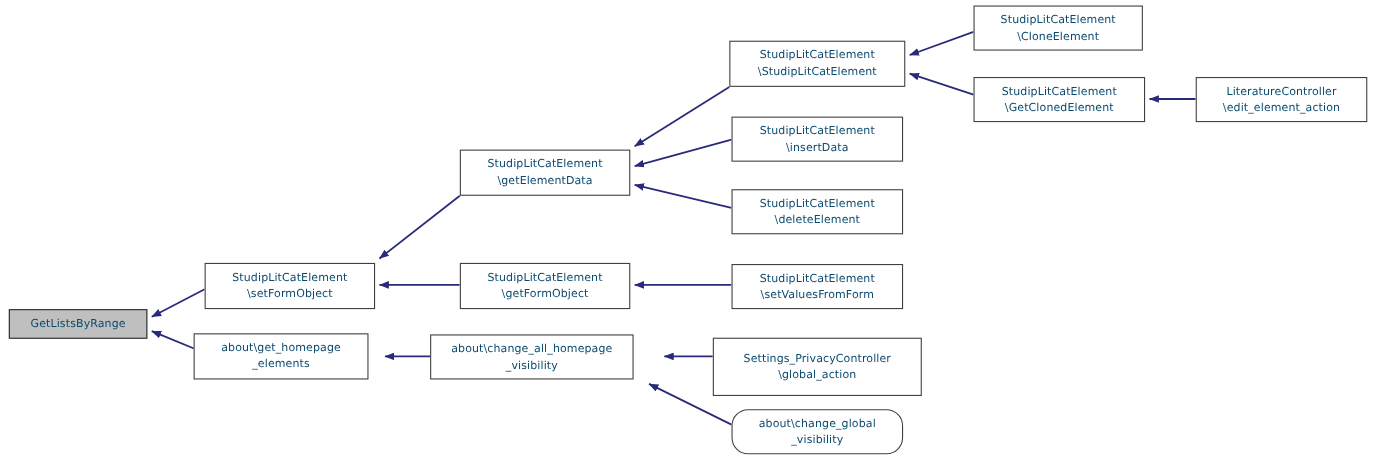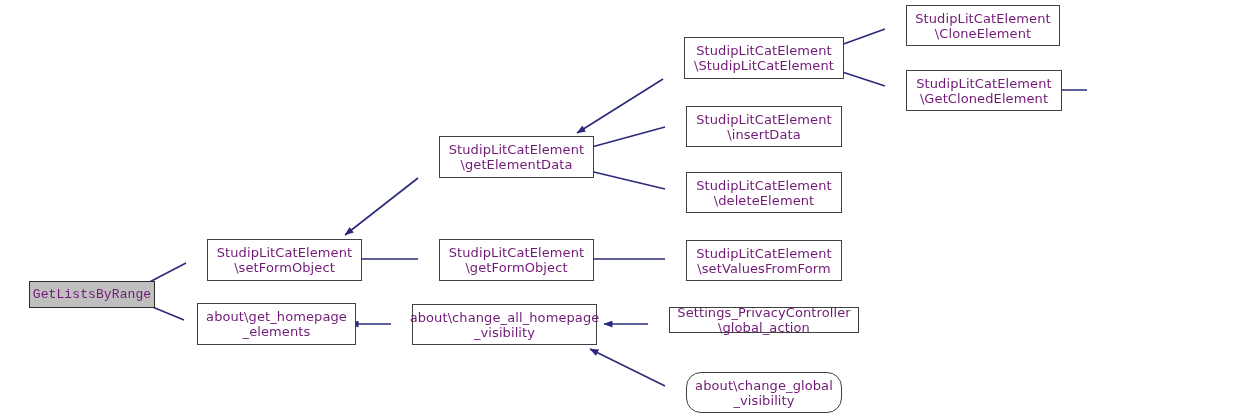--- a/index.html
+++ b/index.html
@@ -23,35 +23,33 @@
     left: 0;
     top: 0;
     width: 1251px;
     height: 420px;
   }
   .node {
     position: absolute;
     box-sizing: border-box;
     border: 1px solid #404040;
     background: #ffffff;
-    color: #701a75;
-    font-size: 13px;
+    color: #0c4a6e;
+    font-size: 10px;
     line-height: 15px;
     text-align: center;
     display: flex;
     align-items: center;
     justify-content: center;
     white-space: pre-line;
     letter-spacing: 0.1px;
-    margin-left: 21px;
   }
   .node.current {
     background: #bfbfbf;
     border-color: #2b2b2b;
-    font-family: Liberation Mono, monospace;
   }
   .node-label {
     display: block;
     white-space: pre-line;
     padding: 0 4px;
   }
 </style>
 </head>
 <body>
 
@@ -89,21 +87,23 @@
     <div class="node" style="left: 391px; top: 304px; width: 185px; height: 41px;"><span class="node-label">about\change_all_homepage
 _visibility</span></div>
     <div class="node" style="left: 663px; top: 37px; width: 160px; height: 42px;"><span class="node-label">StudipLitCatElement
 \StudipLitCatElement</span></div>
     <div class="node" style="left: 665px; top: 106px; width: 156px; height: 41px;"><span class="node-label">StudipLitCatElement
 \insertData</span></div>
     <div class="node" style="left: 665px; top: 172px; width: 156px; height: 41px;"><span class="node-label">StudipLitCatElement
 \deleteElement</span></div>
     <div class="node" style="left: 665px; top: 240px; width: 156px; height: 41px;"><span class="node-label">StudipLitCatElement
 \setValuesFromForm</span></div>
-    <div class="node" style="left: 648px; top: 307px; width: 190px; height: 26px;"><span class="node-label">Settings_PrivacyController
+    <div class="node" style="left: 648px; top: 307px; width: 190px; height: 53px;"><span class="node-label">Settings_PrivacyController
 \global_action</span></div>
     <div class="node" style="left: 665px; top: 372px; width: 156px; height: 41px; border-radius: 15px;"><span class="node-label">about\change_global
 _visibility</span></div>
     <div class="node" style="left: 885px; top: 5px; width: 154px; height: 41px;"><span class="node-label">StudipLitCatElement
 \CloneElement</span></div>
     <div class="node" style="left: 885px; top: 70px; width: 156px; height: 41px;"><span class="node-label">StudipLitCatElement
 \GetClonedElement</span></div>
+    <div class="node" style="left: 1087px; top: 70px; width: 156px; height: 41px;"><span class="node-label">LiteratureController
+\edit_element_action</span></div>
   </div>
 
 </body></html>

